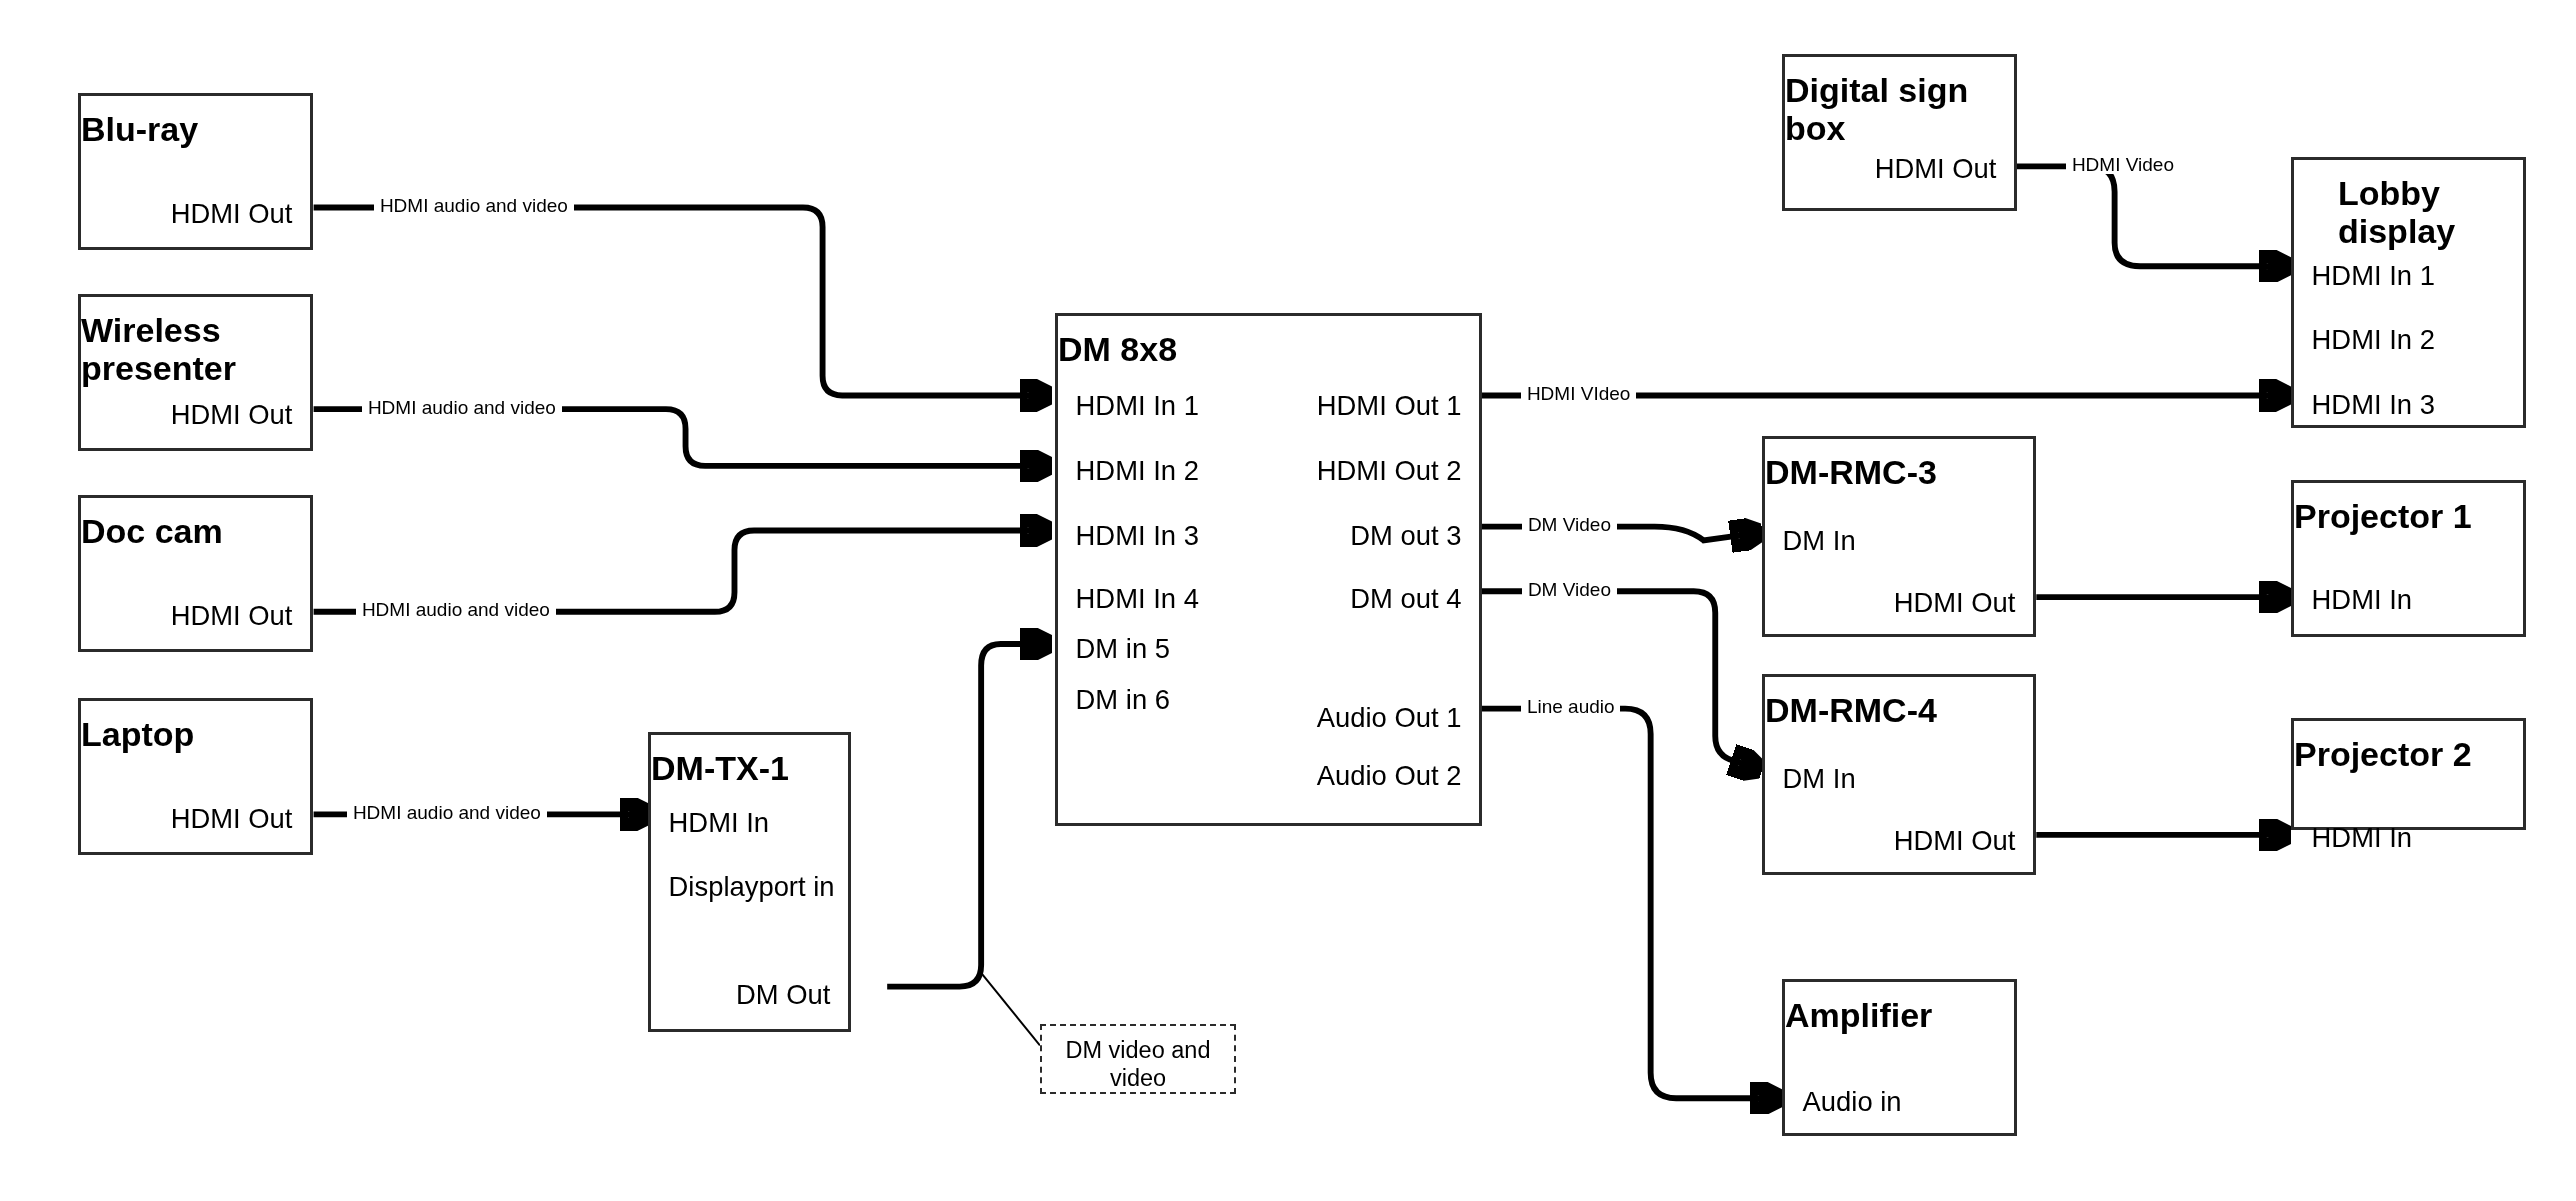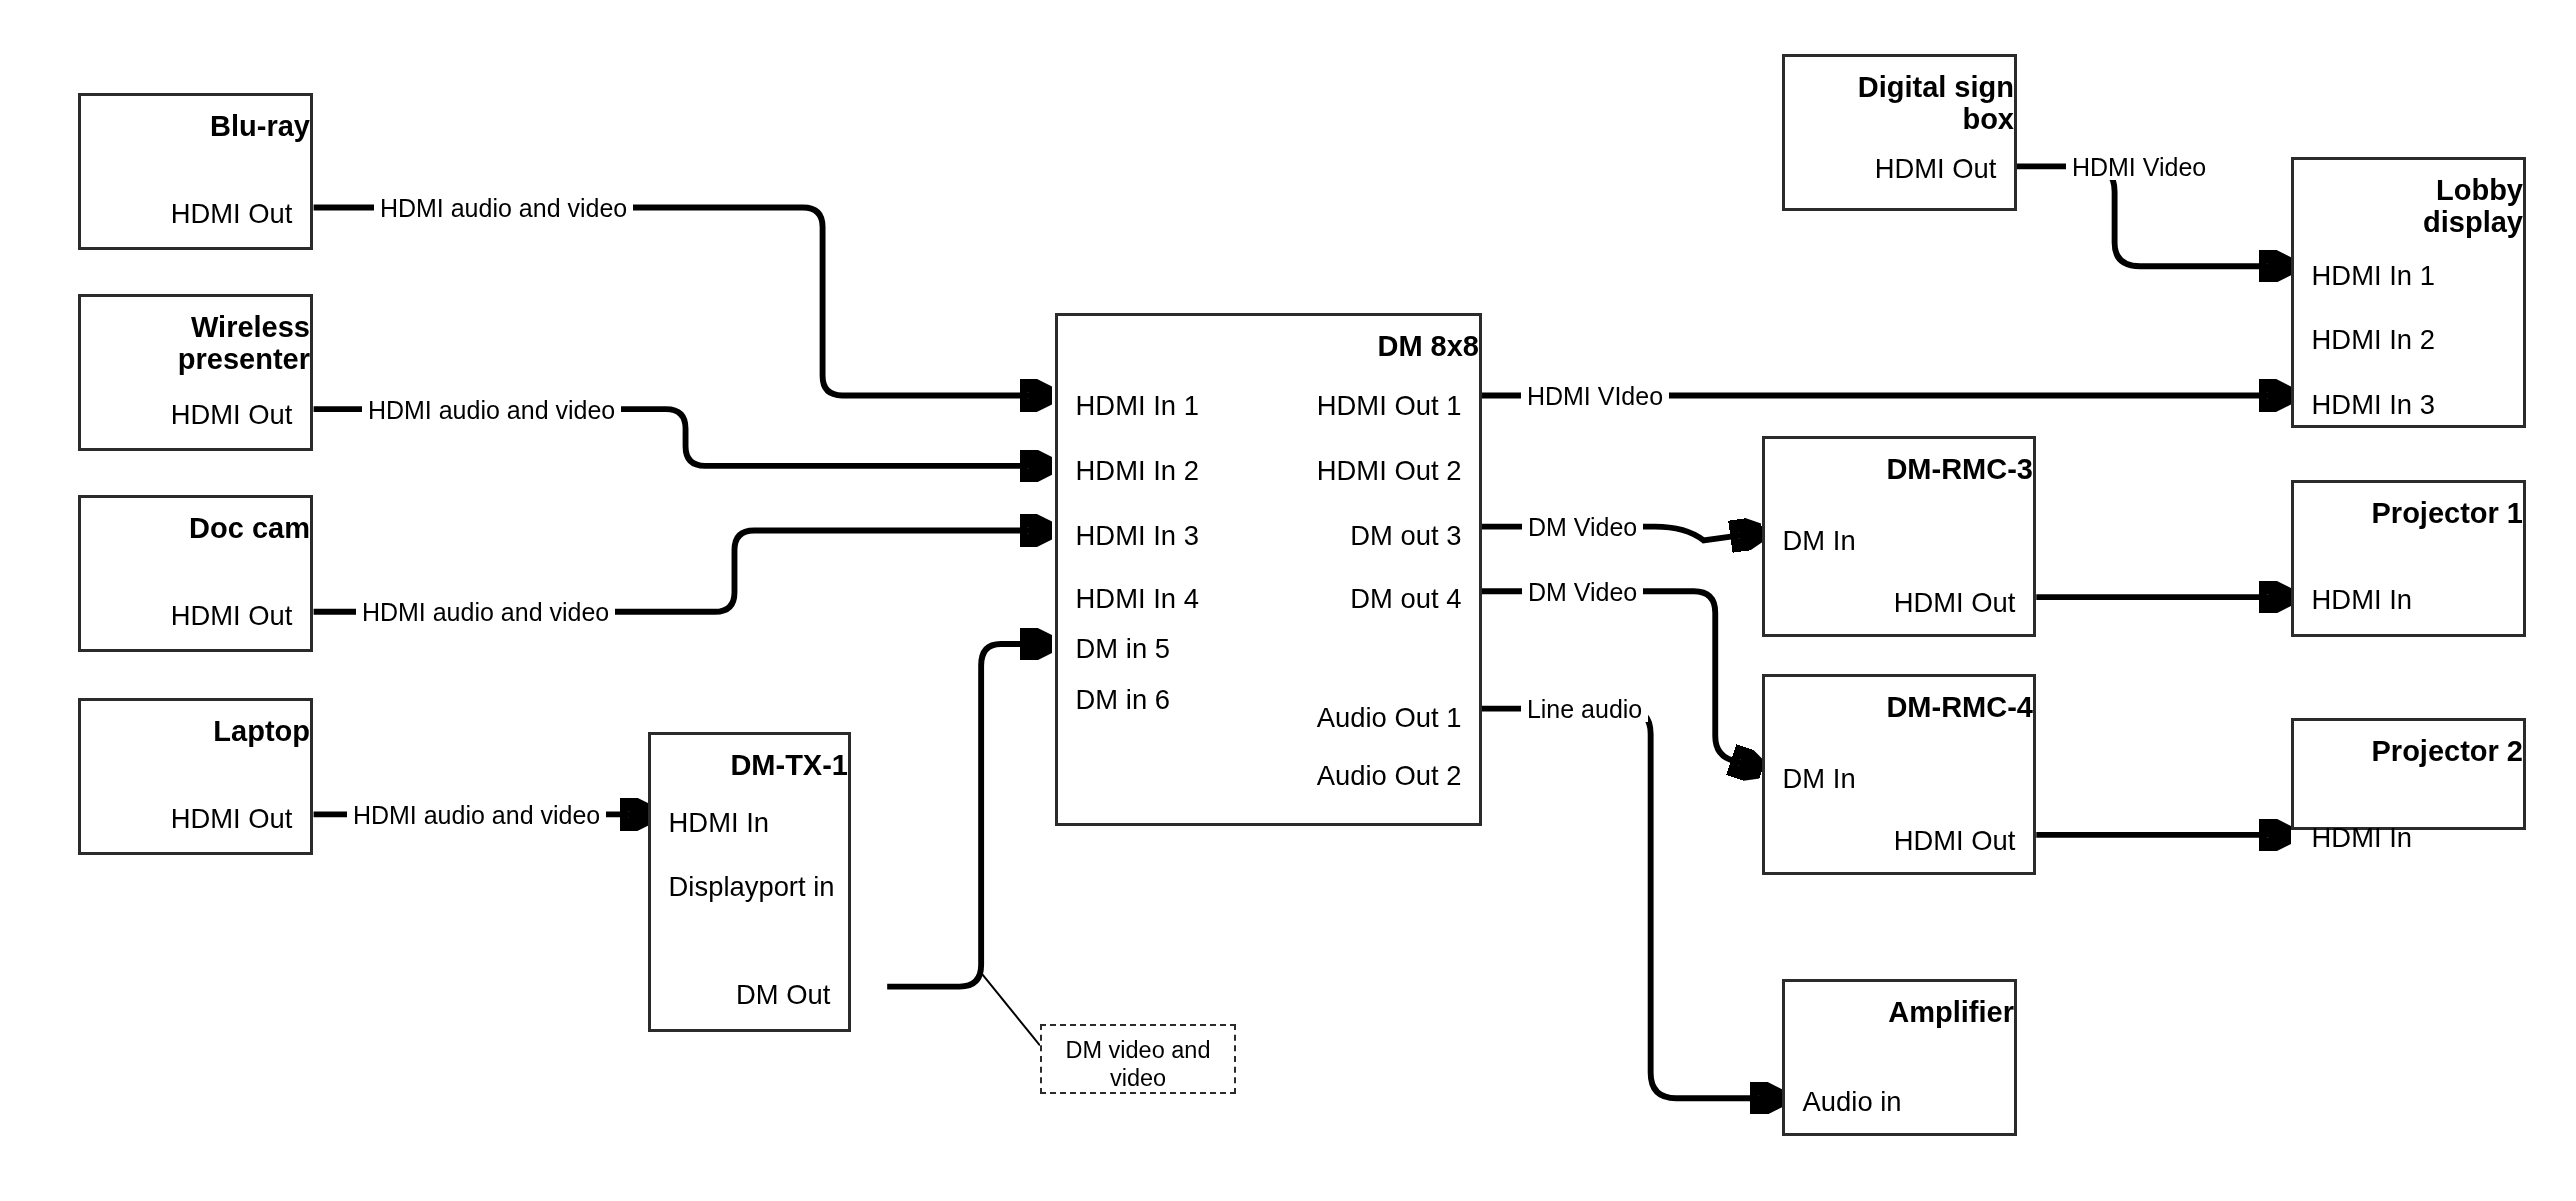--- a/index.html
+++ b/index.html
@@ -1,34 +1,34 @@
 <!DOCTYPE html>
 <html><head>
 <meta charset="utf-8">
 <style>
   html,body{margin:0;padding:0;background:#ffffff;}
   body{font-family:"Liberation Sans", sans-serif;}
   #canvas{position:relative;width:2576px;height:1201px;background:#ffffff;overflow:hidden;}
 
   .node{position:absolute;box-sizing:border-box;border:3.9px solid #2b2b2b;background:#ffffff;}
   .node .title{
-     position:absolute;left:0;right:0;top:13.7px;text-align:right;
-     font-weight:bold;font-size:29px;color:#000;line-height:1.12;
+     position:absolute;left:0;right:0;top:13.7px;text-align:left;
+     font-weight:bold;font-size:34px;color:#000;line-height:1.12;
   }
   .port{position:absolute;font-size:27.4px;color:#000;white-space:nowrap;line-height:1;text-align:center;}
   .port.left{left:17.6px;}
   .port.right{right:17.6px;}
 
   .callout{position:absolute;box-sizing:border-box;border:2px dashed #2b2b2b;background:#ffffff;}
   .callout span{
      display:block;width:100%;text-align:center;font-size:23.5px;color:#000;line-height:1.22;
      padding-top:9.8px;
   }
 
-  .edgelabel{position:absolute;font-size:25px;color:#000;white-space:nowrap;background:#ffffff;
+  .edgelabel{position:absolute;font-size:19px;color:#000;white-space:nowrap;background:#ffffff;
      padding:0 5.9px;line-height:1;}
 
   svg.wires{position:absolute;left:0;top:0;width:2576px;height:1201px;overflow:visible;}
   svg.wires path, svg.wires line{fill:none;stroke:#000000;stroke-width:6;}
   svg.wires .thin{stroke-width:2;}
 </style>
 </head>
 <body>
 
 <div id="canvas">

